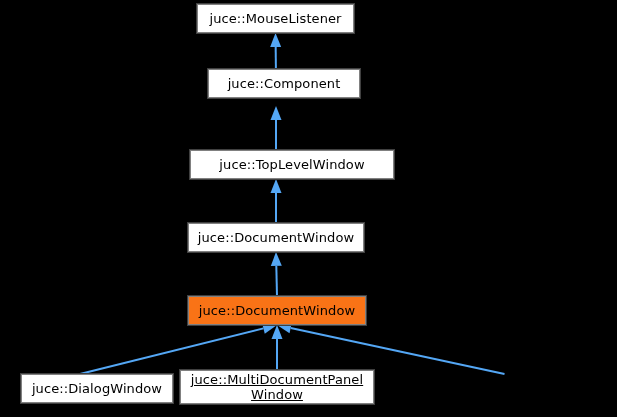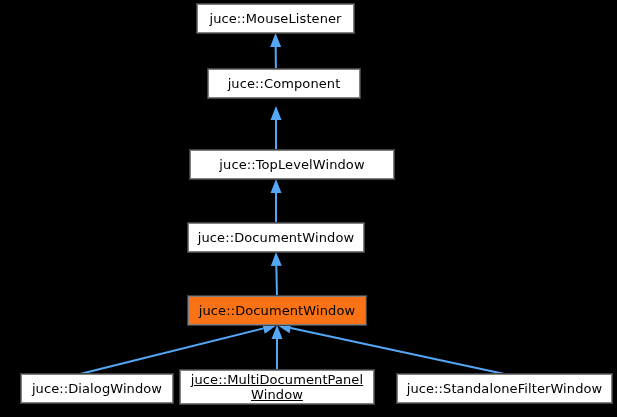--- a/index.html
+++ b/index.html
@@ -66,14 +66,13 @@
       </g>
     </svg>
 <div class="node" style="left: 197px; top: 4px; width: 157px; height: 29px;"><span class="node-label">juce::MouseListener</span></div>
     <div class="node" style="left: 208px; top: 69px; width: 152px; height: 29px; justify-content: flex-end;"><span class="node-label">juce::Component</span></div>
     <div class="node" style="left: 190px; top: 150px; width: 204px; height: 29px;"><span class="node-label">juce::TopLevelWindow</span></div>
     <div class="node" style="left: 188px; top: 223px; width: 176px; height: 29px;"><span class="node-label">juce::DocumentWindow</span></div>
     <div class="node highlight" style="left: 188px; top: 296px; width: 178px; height: 29px;"><span class="node-label">juce::DocumentWindow</span></div>
     <div class="node" style="left: 4px; top: 374px; width: 152px; height: 29px; margin-left: 17px;"><span class="node-label">juce::DialogWindow</span></div>
     <div class="node" style="left: 180px; top: 370px; width: 194px; height: 34px; text-decoration: underline;"><span class="node-label">juce::MultiDocumentPanel
 Window</span></div>
-    <div class="node" style="left: 397px; top: 374px; width: 215px; height: 29px;"><span class="node-label">juce::StandaloneFilterWindow</span></div>
   </div>
 
 </body></html>

